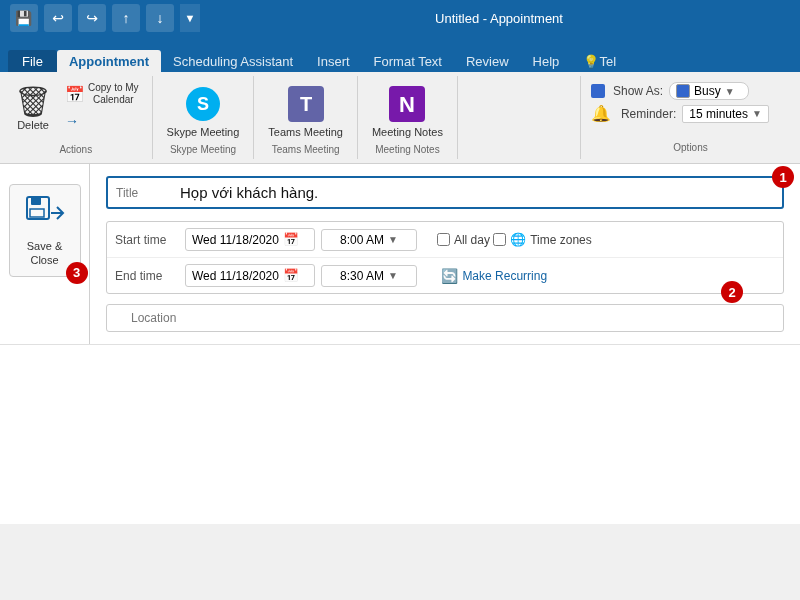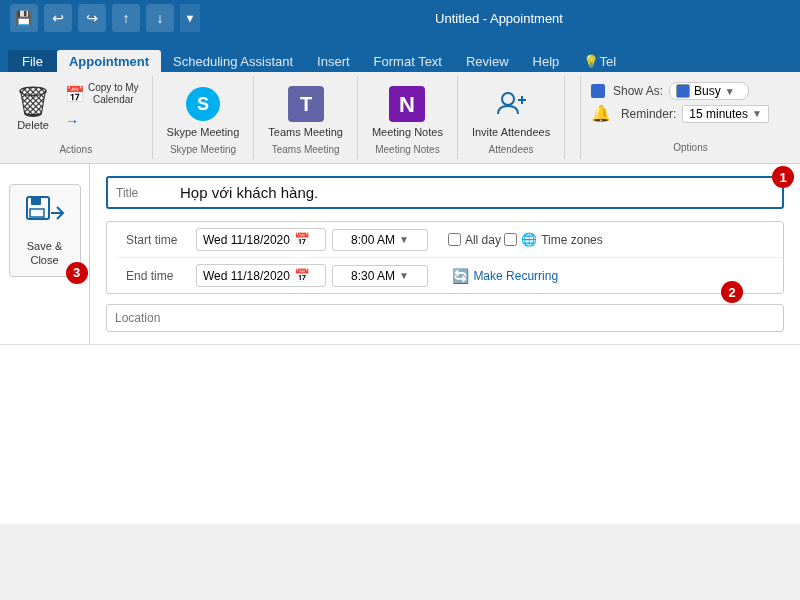--- a/index.html
+++ b/index.html
@@ -254,21 +254,20 @@
     .time-fields {
       border: 1px solid #ccc;
       border-radius: 3px;
       margin-bottom: 10px;
     }
     .time-row {
       display: flex;
       align-items: center;
       padding: 6px 8px;
       border-bottom: 1px solid #eee;
-      margin-left: 11px;
     }
     .time-row:last-child { border-bottom: none; }
     .time-label {
       font-size: 12px;
       color: #555;
       min-width: 70px;
     }
     .time-date-input {
       display: flex;
       align-items: center;
@@ -319,21 +318,21 @@
       font-size: 12px;
       cursor: pointer;
       border: none;
       background: transparent;
       padding: 2px 4px;
     }
 
     .location-row {
       display: flex;
       align-items: center;
-      padding: 6px 8px;
+      padding: 6px 24px;
       border: 1px solid #ccc;
       border-radius: 3px;
     }
     .location-label { font-size: 12px; color: #777; min-width: 70px; }
     .location-input {
       flex: 1;
       border: none;
       outline: none;
       font-size: 12px;
       background: transparent;
@@ -447,35 +446,20 @@
           <rect width="36" height="36" rx="4" fill="#7719aa"></rect>
           <text x="18" y="26" text-anchor="middle" font-size="22" fill="white" font-weight="bold">N</text>
         </svg>
       </div>
       <span>Meeting
 Notes</span>
     </button>
     <div class="ribbon-group-label">Meeting Notes</div>
   </div>
 
-  <div class="ribbon-group">
-    <button class="ribbon-btn-large">
-      <div class="icon-large">
-        <svg width="36" height="36" viewBox="0 0 36 36">
-          <circle cx="15" cy="13" r="6" fill="none" stroke="#1464a4" stroke-width="2"></circle>
-          <path d="M5 28 Q5 20 15 20 Q25 20 25 28" fill="none" stroke="#1464a4" stroke-width="2"></path>
-          <line x1="29" y1="10" x2="29" y2="18" stroke="#1464a4" stroke-width="2"></line>
-          <line x1="25" y1="14" x2="33" y2="14" stroke="#1464a4" stroke-width="2"></line>
-        </svg>
-      </div>
-      <span>Invite
-Attendees</span>
-    </button>
-    <div class="ribbon-group-label">Attendees</div>
-  </div>
 
   <div class="options-group">
     <div class="options-row">
       <svg width="14" height="14" style="margin-right:2px;">
           <rect width="14" height="14" fill="#3366cc" rx="2"></rect>
         </svg>
       <span class="options-label">Show As:</span>
       <div class="options-value" style="display:flex;align-items:center;gap:4px;cursor:pointer;border-radius:8px;">
         <div class="color-dot" style="background:#3366cc;"></div>
         <span>Busy</span>

